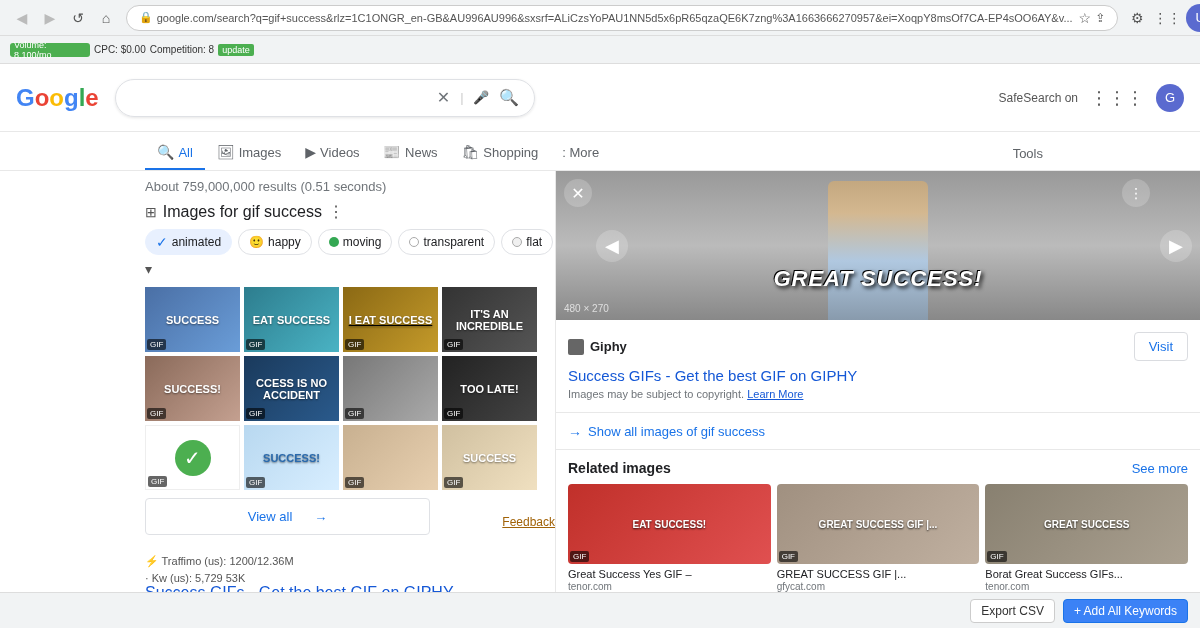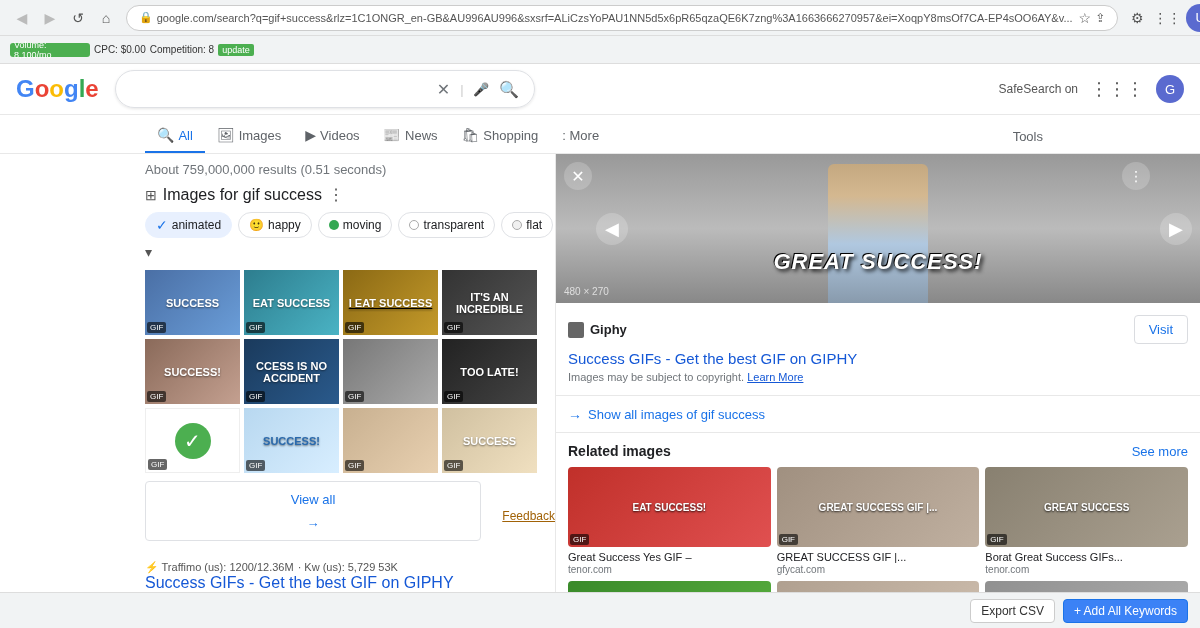--- a/index.html
+++ b/index.html
@@ -49,21 +49,21 @@
       border-bottom: 1px solid #ddd;
       gap: 4px;
     }
 
     
     .google-header {
       display: flex;
       align-items: center;
       padding: 8px 16px;
       border-bottom: 1px solid #e8e8e8;
-      height: 51px;
+      height: 68px;
     }
     .google-logo {
       font-size: 24px;
       font-weight: bold;
       margin-right: 16px;
     }
     .logo-b { color: #4285F4; }
     .logo-l1 { color: #EA4335; }
     .logo-l2 { color: #FBBC05; }
     .logo-e { color: #4285F4; }
@@ -194,37 +194,37 @@
     .bg-dark2 { background: linear-gradient(135deg, #222, #444); }
     .bg-white-person { background: linear-gradient(135deg, #d0c0a0, #f0e0c0); }
 
     .green-check-circle {
       width: 36px; height: 36px; border-radius: 50%;
       background: #4CAF50; display:flex; align-items:center; justify-content:center;
       color: white; font-size: 20px;
     }
 
     .view-all-btn {
-      display: flex; align-items: center; justify-content: center; gap: 8px;
+      display: flex; align-items: center; justify-content: center; gap: 22px;
       border: 1px solid #dfe1e5; border-radius: 4px;
       padding: 10px;
-      width: 336px;
+      width: 285px;
       font-size: 13px; color: #1a73e8;
-      cursor: pointer; margin-bottom: 12px; background: #fff; flex-direction: column;
+      cursor: pointer; margin-bottom: 12px; background: #fff;
     }
     .feedback-link { font-size: 12px; color: #a16207; text-align: right; margin-bottom: 2px; cursor:pointer; text-decoration: underline; }
 
     
     .organic-result { margin-bottom: 8px; }
     .result-url { font-size: 12px; color: #202124; margin-bottom: 2px; display:flex; align-items:center; gap:4px; }
     .result-url .favicon { width: 14px; height: 14px; background: #ff6b35; border-radius: 2px; display:inline-block; }
     .result-title { font-size: 16px; color: #1558d6; cursor:pointer; text-decoration:none; display:block; margin-bottom:4px; }
     .result-snippet { font-size: 13px; color: #4d5156; line-height: 1.4; }
     .result-snippet b { font-weight: bold; }
-    .seo-metrics { font-size: 11px; color: #555; margin-top: 2px; display:flex; gap:4px; flex-wrap:wrap; }
+    .seo-metrics { font-size: 11px; color: #555; margin-top: 2px; display:flex; gap:4px; flex-wrap:wrap;flex-direction:column; }
 
     
     .right-panel {
       flex: 1;
       background: #fff;
       border-left: 1px solid #e8e8e8;
       display: flex;
       flex-direction: column;
       position: relative;
       overflow: hidden;

